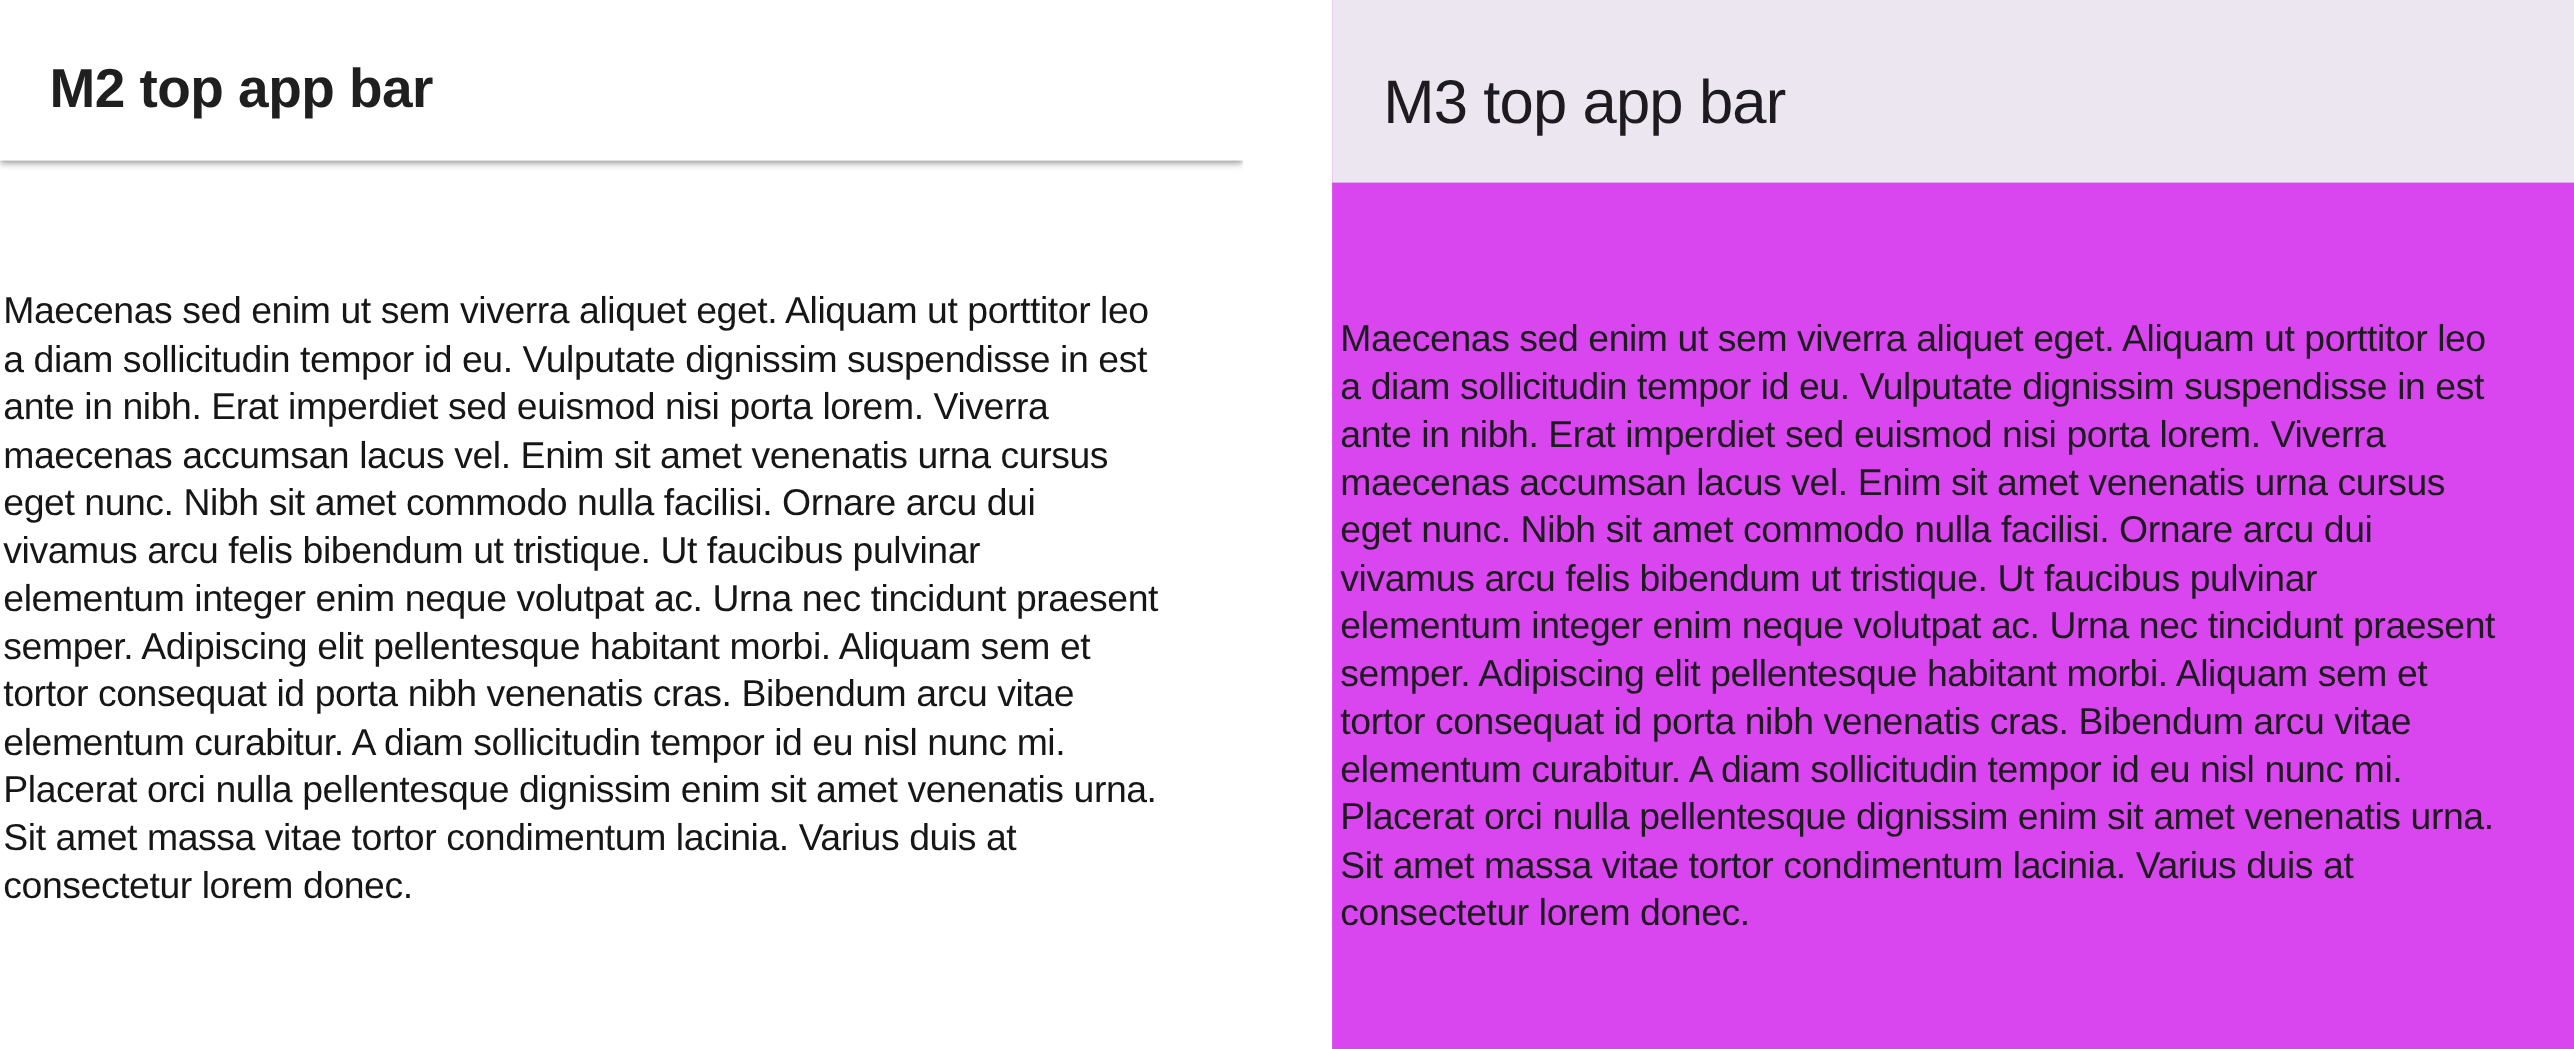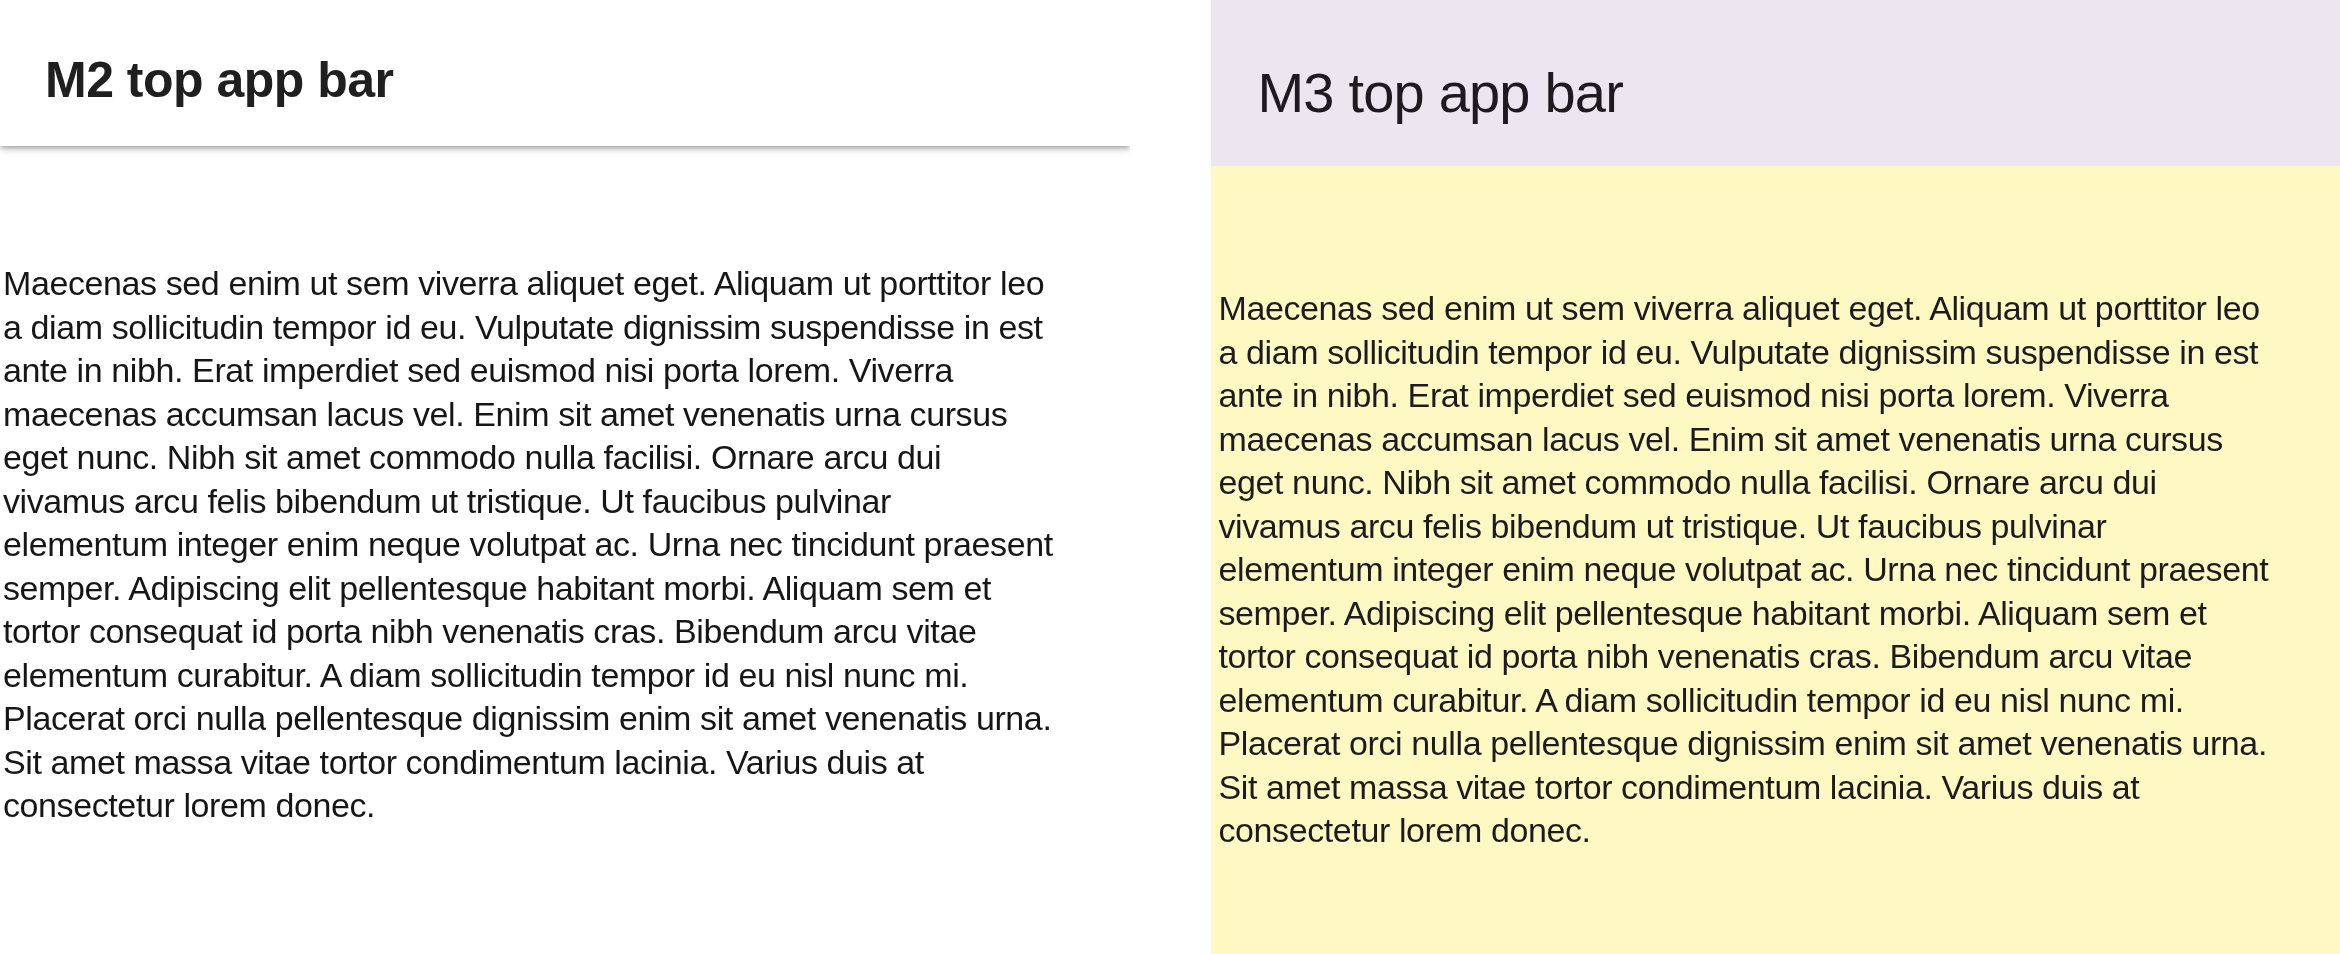--- a/index.html
+++ b/index.html
@@ -17,21 +17,21 @@
   }
   .panel {
     width: 1170px;
     height: 954px;
     position: relative;
     overflow: hidden;
     display: flex;
     flex-direction: column;
   }
   .panel.m2 { background: #ffffff; }
-  .panel.m3 { background: #fef9c3; margin-left: 37px; }
+  .panel.m3 { background: #d946ef; margin-left: 37px; }
 
   .appbar {
     flex: none;
     display: flex;
     align-items: center;
     position: relative;
     z-index: 2;
   }
   .panel.m2 .appbar {
     height: 146px;

